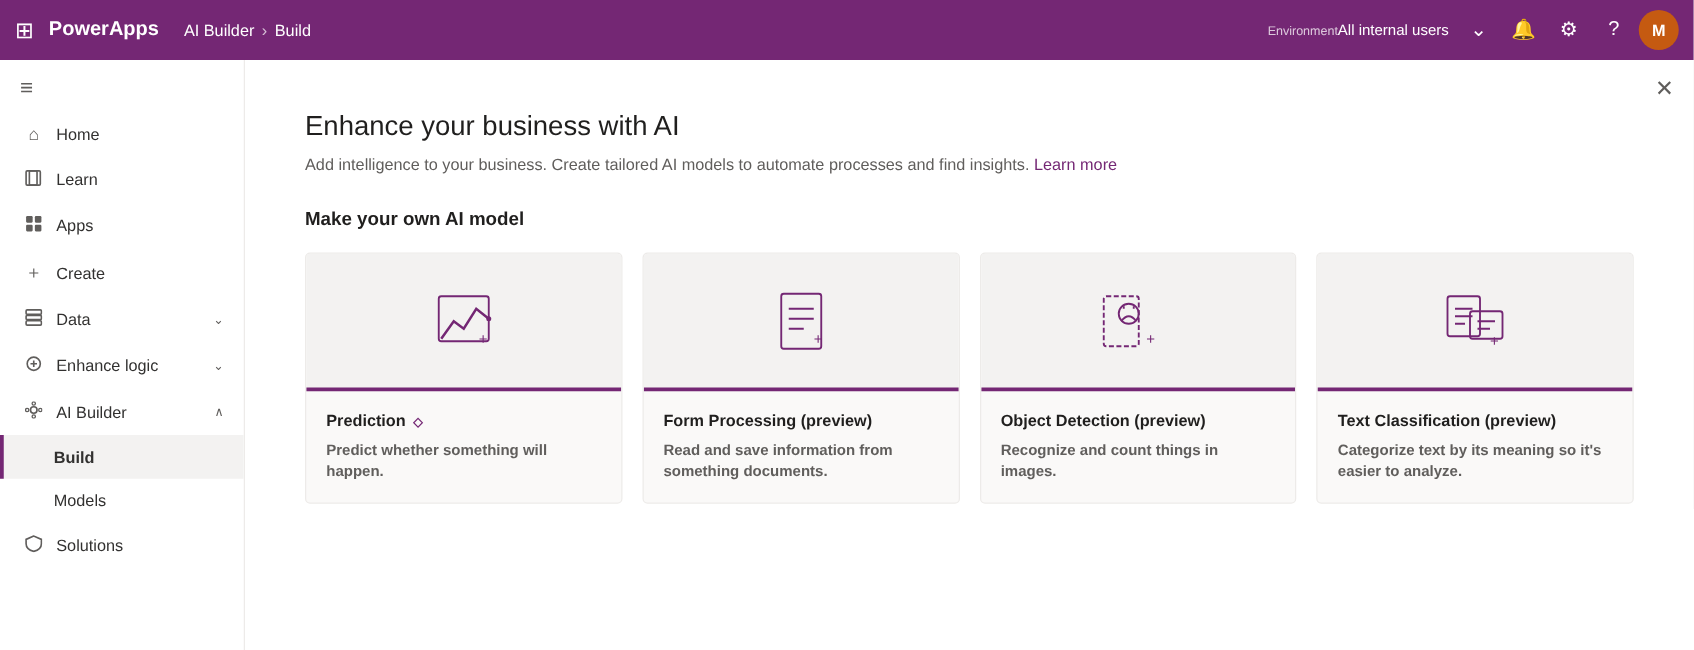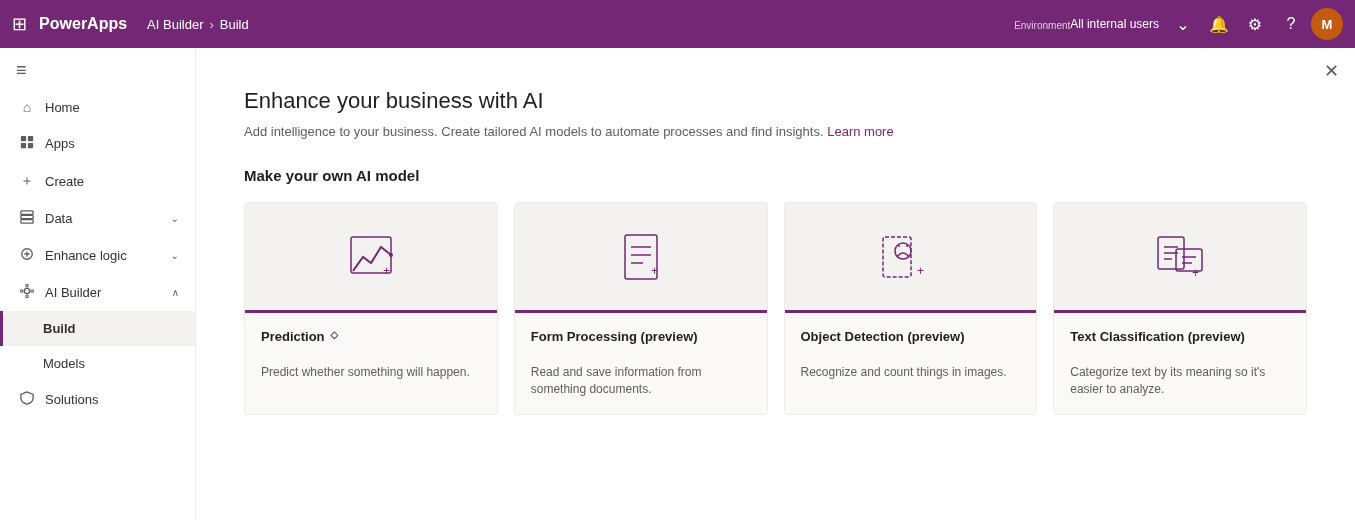--- a/index.html
+++ b/index.html
@@ -192,32 +192,33 @@
       border-bottom: 3px solid #742774;
     }
     .card-body {
       padding: 16px;
     }
     .card-title {
       font-size: 13px;
       font-weight: 600;
       color: #201f1e;
       display: flex;
-      align-items: flex-start;
+      align-items: flex-end;
       gap: 6px;
-      margin-bottom: 20px;
+      margin-bottom: 8px;
     }
     .card-badge {
       font-size: 10px;
       color: #742774;
     }
     .card-desc {
       font-size: 12px;
       color: #605e5c;
       line-height: 1.4;
+      font-weight: bold;
     }
   </style>
 </head>
 <body>
 
 <div class="topbar">
   <span class="topbar-waffle">⊞</span>
   <span class="topbar-brand">PowerApps</span>
   <div class="topbar-breadcrumb">
     <span>AI Builder</span>
@@ -241,20 +242,29 @@
 
   <div class="sidebar">
     <div class="sidebar-collapse-btn">≡</div>
 
     <div class="sidebar-item">
       <span class="sidebar-icon">⌂</span>
       <span>Home</span>
     </div>
     <div class="sidebar-item">
       <span class="sidebar-icon">
+        <svg width="14" height="14" viewBox="0 0 16 16" fill="#605e5c">
+            <rect x="1" y="2" width="10" height="13" rx="1" fill="none" stroke="#605e5c" stroke-width="1.5"></rect>
+            <rect x="4" y="2" width="10" height="13" rx="1" fill="none" stroke="#605e5c" stroke-width="1.5"></rect>
+          </svg>
+      </span>
+      <span>Learn</span>
+    </div>
+    <div class="sidebar-item">
+      <span class="sidebar-icon">
         <svg width="14" height="14" viewBox="0 0 16 16" fill="none">
             <rect x="1" y="1" width="6" height="6" rx="1" fill="#605e5c"></rect>
             <rect x="9" y="1" width="6" height="6" rx="1" fill="#605e5c"></rect>
             <rect x="1" y="9" width="6" height="6" rx="1" fill="#605e5c"></rect>
             <rect x="9" y="9" width="6" height="6" rx="1" fill="#605e5c"></rect>
           </svg>
       </span>
       <span>Apps</span>
     </div>
     <div class="sidebar-item">

